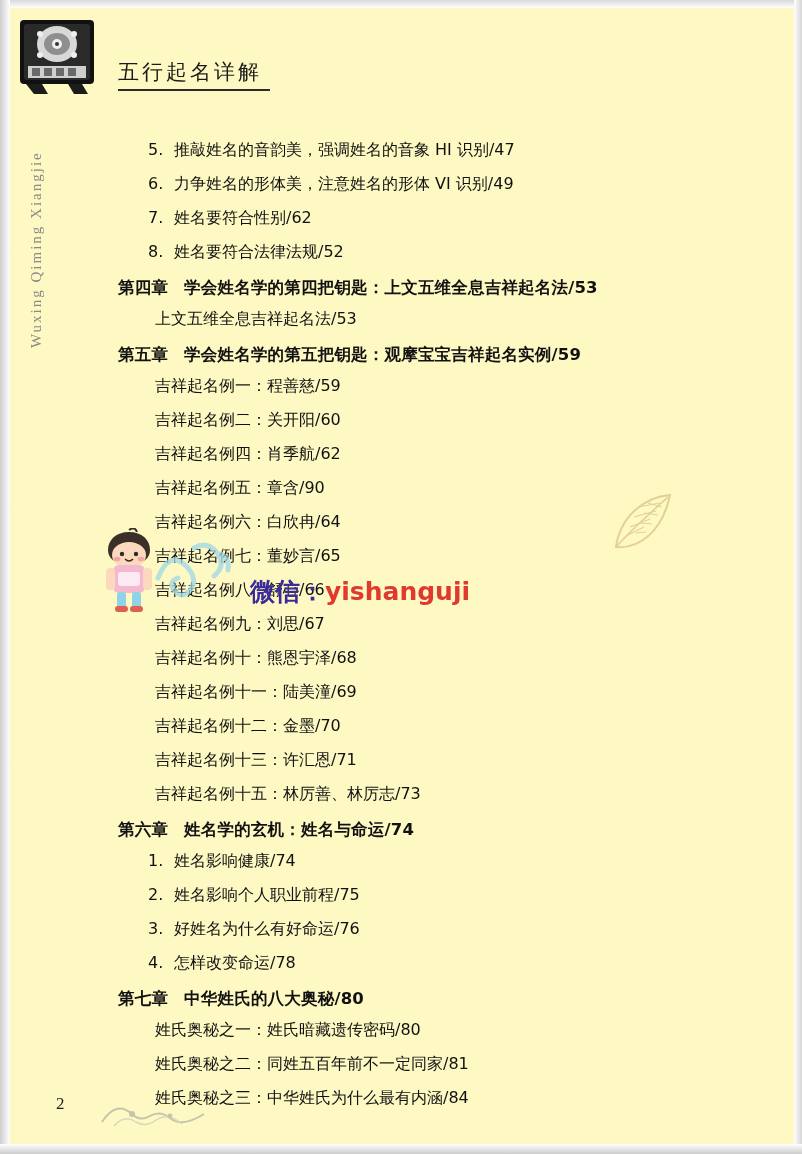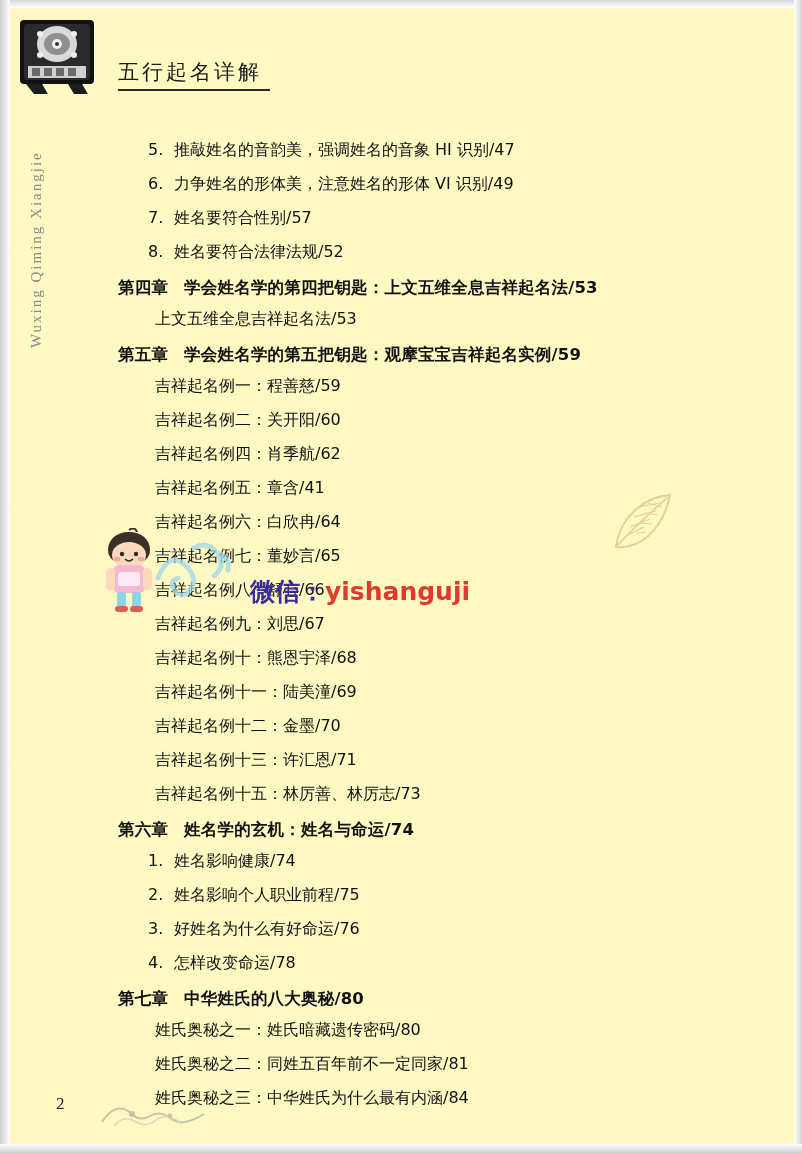--- a/index.html
+++ b/index.html
@@ -224,29 +224,29 @@
   </div>
 
   <div class="book-title">五行起名详解</div>
   <div class="title-rule"></div>
 
   <div class="spine-pinyin">Wuxing  Qiming  Xiangjie</div>
 
   <div class="toc" id="toc">
       <div class="toc-line lvl-num"><span class="idx">5.</span><span>推敲姓名的音韵美，强调姓名的音象 HI 识别/47</span></div>
       <div class="toc-line lvl-num"><span class="idx">6.</span><span>力争姓名的形体美，注意姓名的形体 VI 识别/49</span></div>
-      <div class="toc-line lvl-num"><span class="idx">7.</span><span>姓名要符合性别/57</span></div>
+      <div class="toc-line lvl-num"><span class="idx">7.</span><span>姓名要符合性别/62</span></div>
       <div class="toc-line lvl-num"><span class="idx">8.</span><span>姓名要符合法律法规/52</span></div>
       <div class="toc-line lvl-chapter"><span>第四章</span><span class="gap"></span><span>学会姓名学的第四把钥匙：上文五维全息吉祥起名法/53</span></div>
       <div class="toc-line lvl-item"><span>上文五维全息吉祥起名法/53</span></div>
       <div class="toc-line lvl-chapter"><span>第五章</span><span class="gap"></span><span>学会姓名学的第五把钥匙：观摩宝宝吉祥起名实例/59</span></div>
       <div class="toc-line lvl-item"><span>吉祥起名例一：程善慈/59</span></div>
       <div class="toc-line lvl-item"><span>吉祥起名例二：关开阳/60</span></div>
       <div class="toc-line lvl-item"><span>吉祥起名例四：肖季航/62</span></div>
-      <div class="toc-line lvl-item"><span>吉祥起名例五：章含/41</span></div>
+      <div class="toc-line lvl-item"><span>吉祥起名例五：章含/90</span></div>
       <div class="toc-line lvl-item"><span>吉祥起名例六：白欣冉/64</span></div>
       <div class="toc-line lvl-item"><span>吉祥起名例七：董妙言/65</span></div>
       <div class="toc-line lvl-item"><span>吉祥起名例八：舒心/66</span></div>
       <div class="toc-line lvl-item"><span>吉祥起名例九：刘思/67</span></div>
       <div class="toc-line lvl-item"><span>吉祥起名例十：熊恩宇泽/68</span></div>
       <div class="toc-line lvl-item"><span>吉祥起名例十一：陆美潼/69</span></div>
       <div class="toc-line lvl-item"><span>吉祥起名例十二：金墨/70</span></div>
       <div class="toc-line lvl-item"><span>吉祥起名例十三：许汇恩/71</span></div>
       <div class="toc-line lvl-item"><span>吉祥起名例十五：林厉善、林厉志/73</span></div>
       <div class="toc-line lvl-chapter"><span>第六章</span><span class="gap"></span><span>姓名学的玄机：姓名与命运/74</span></div>

